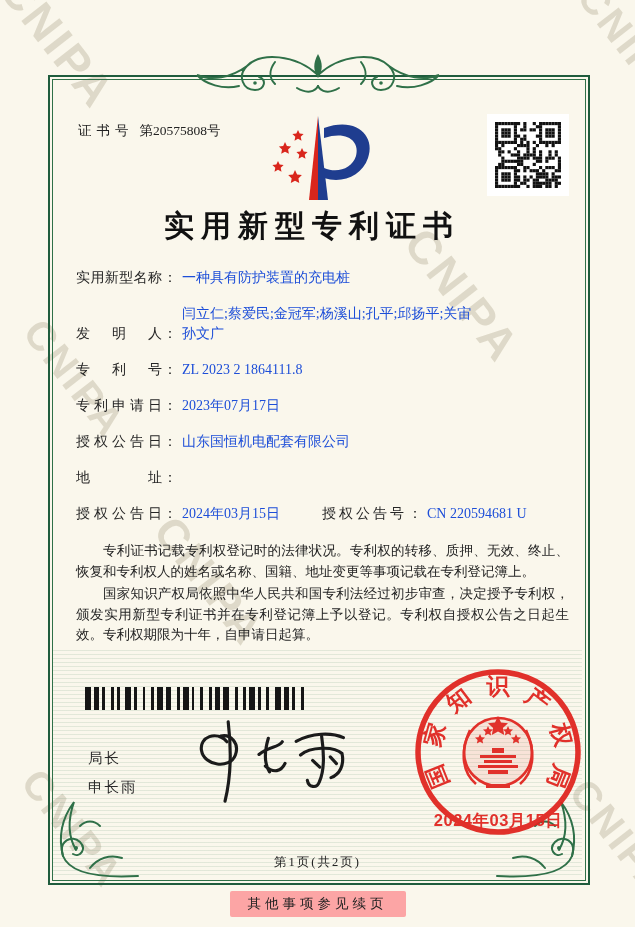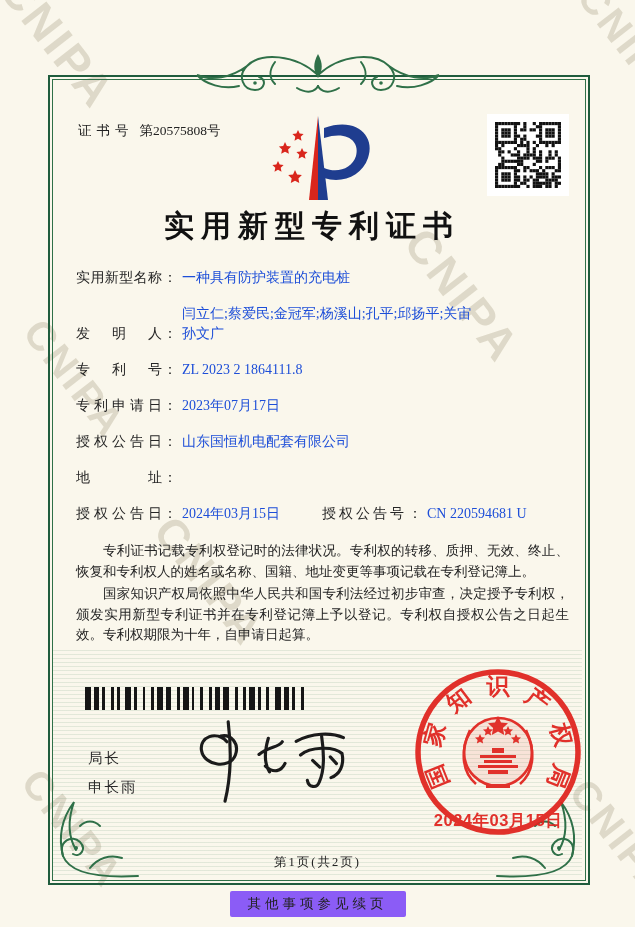--- a/index.html
+++ b/index.html
@@ -33,21 +33,21 @@
   .officer{position:absolute;left:88px;top:744px;z-index:3;font-family:"Liberation Sans","DejaVu Sans",sans-serif;
            font-size:14.5px;line-height:29px;letter-spacing:2px;color:#2a2a2a;}
   .signature{position:absolute;left:186px;top:712px;z-index:3;}
   .seal{position:absolute;left:408px;top:662px;z-index:4;opacity:0.94;}
   .sealch{font-size:23px;font-weight:700;fill:#e0251f;text-anchor:middle;dominant-baseline:middle;
           font-family:"Liberation Serif",serif;}
   .sealdate{font-size:16.5px;font-weight:700;fill:#e0251f;text-anchor:middle;
             font-family:"Liberation Sans",sans-serif;letter-spacing:0.5px;}
   .pagefoot{position:absolute;left:0;top:854px;width:635px;text-align:center;z-index:3;
             font-size:12.5px;letter-spacing:2px;color:#222;}
-  .contnote{position:absolute;top:891px;left:50%;transform:translateX(-50%);background:#8b5cf6;
+  .contnote{position:absolute;top:891px;left:50%;transform:translateX(-50%);background:#fca5a5;
             padding:4px 18px;font-size:13.5px;letter-spacing:4px;color:#222;z-index:3;border-radius:2px;}
 </style>
 </head>
 <body>
 
 <div class="page">
 
   <div id="wm-layer">
       <span class="wm" style="left: -20px; top: 14px; font-size: 46px;">CNIPA</span>
       <span class="wm" style="left: 385px; top: 268px; font-size: 46px;">CNIPA</span>

